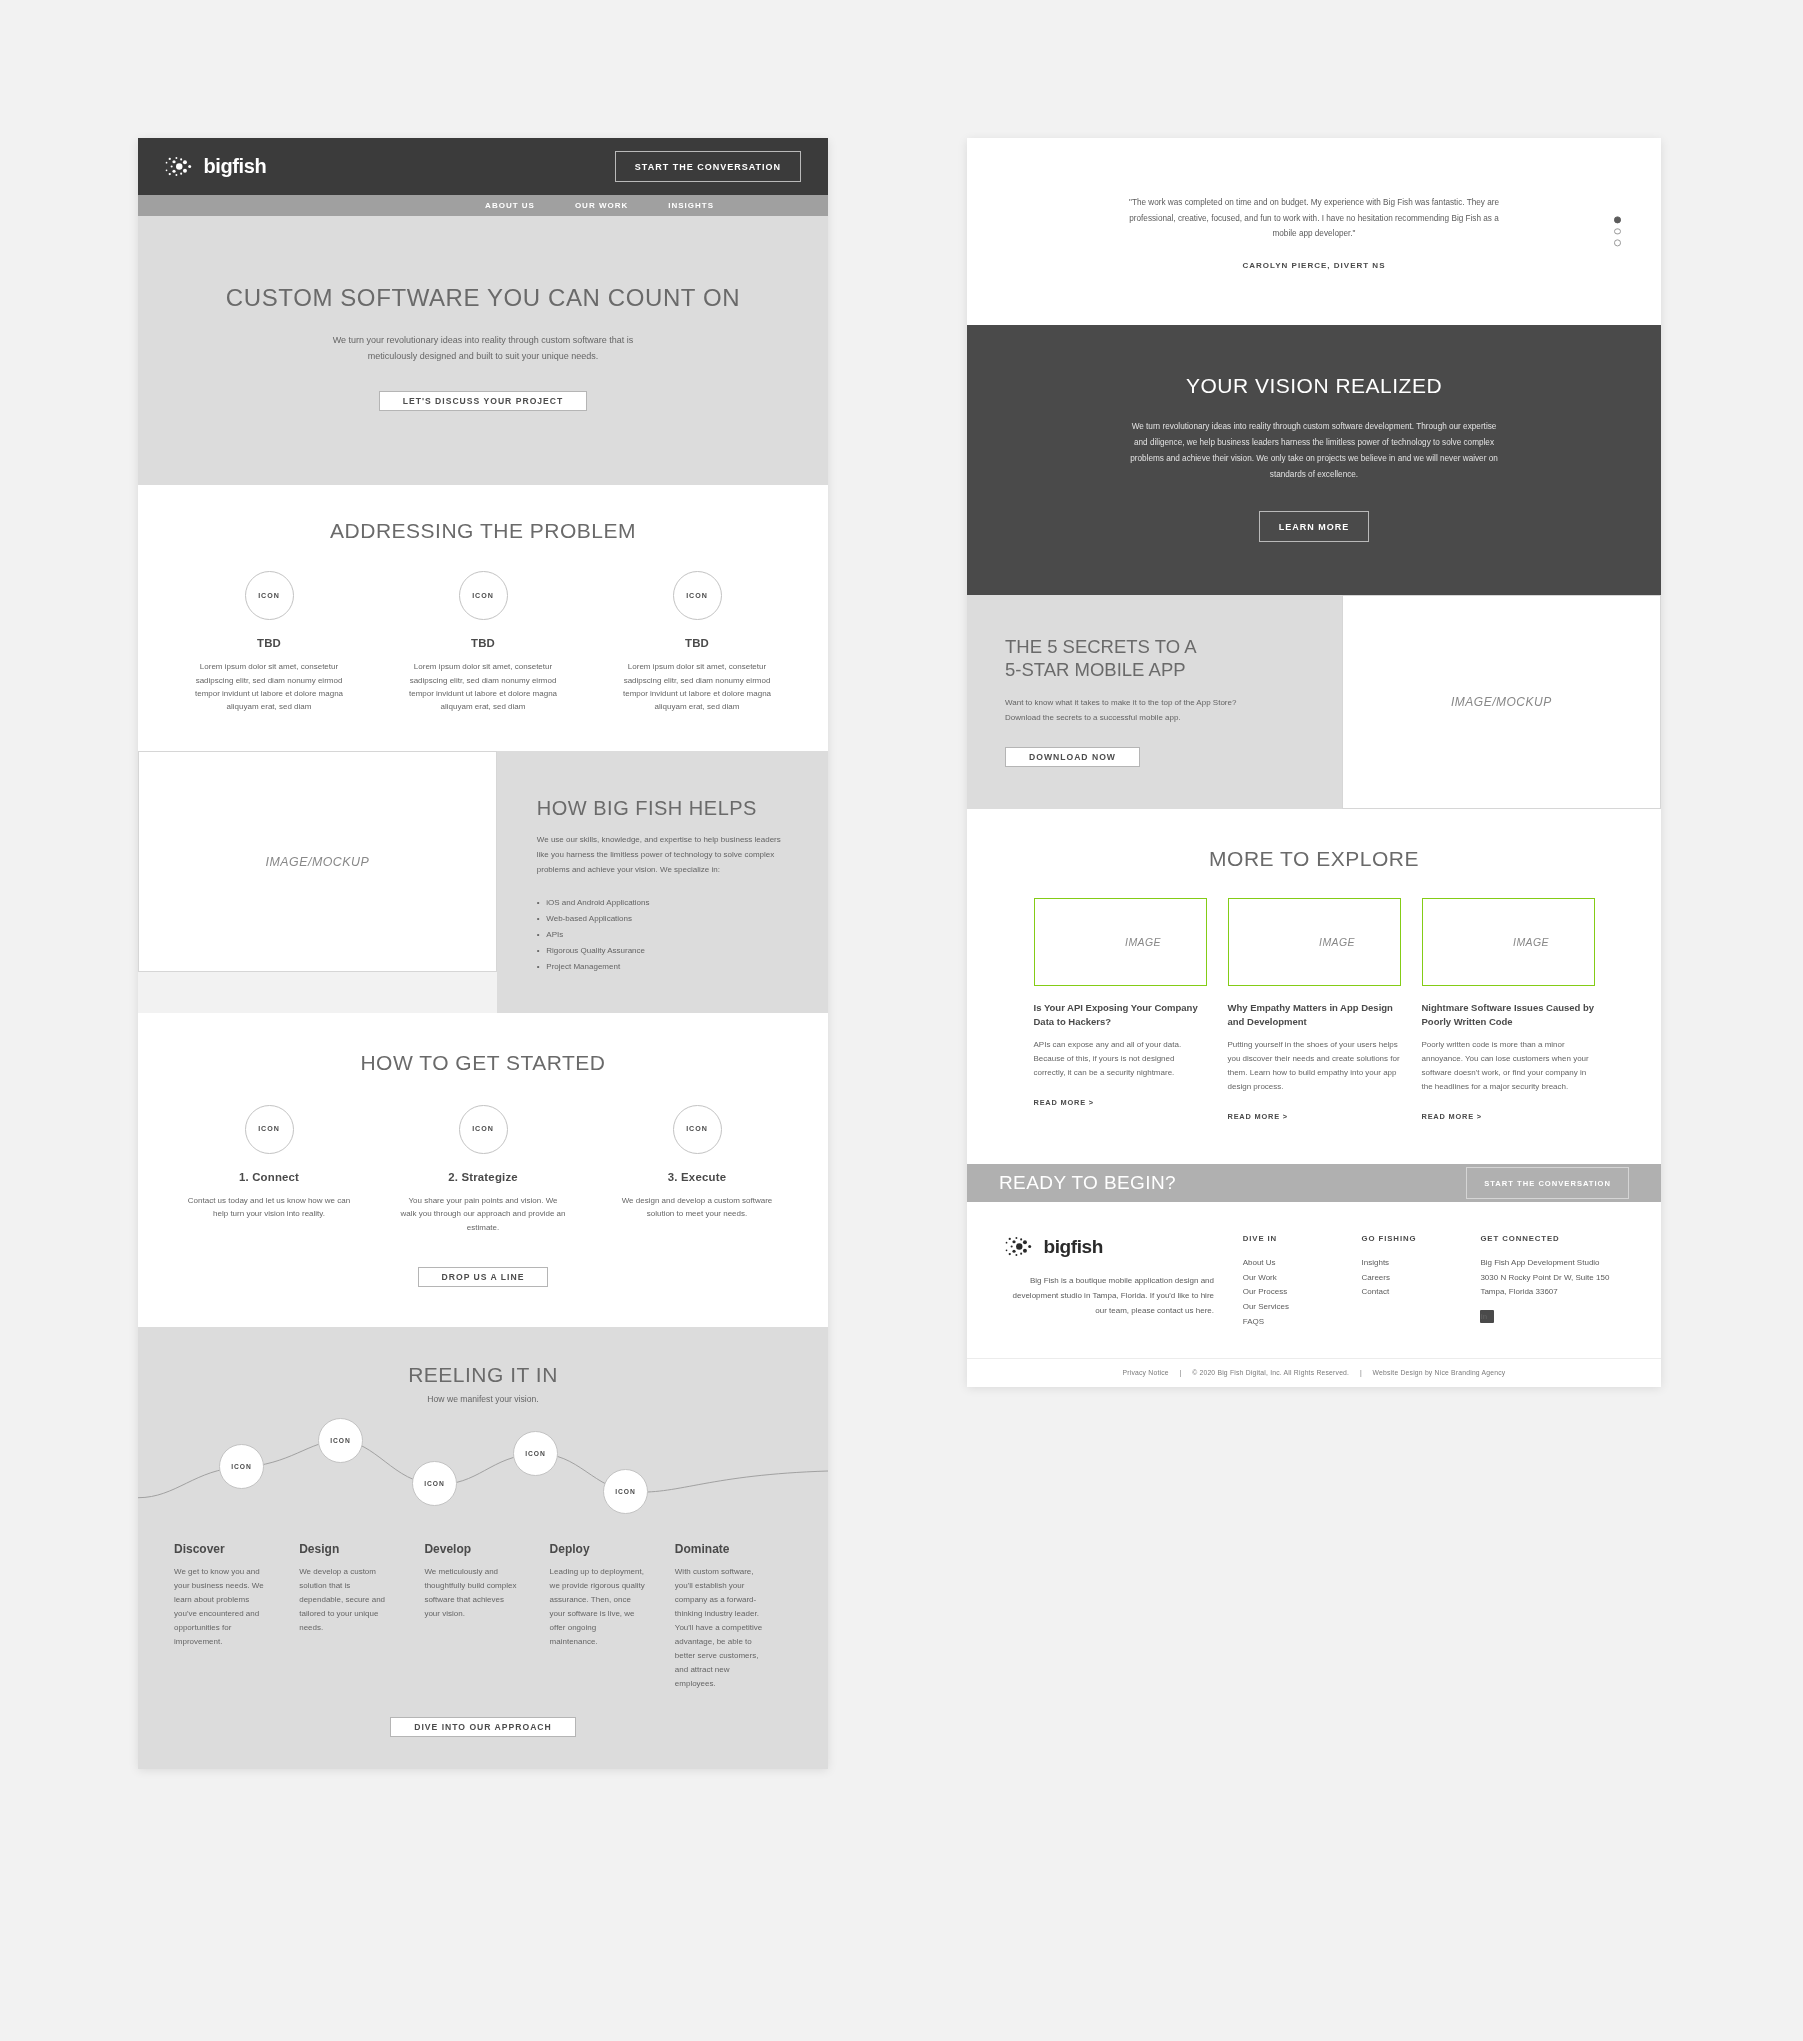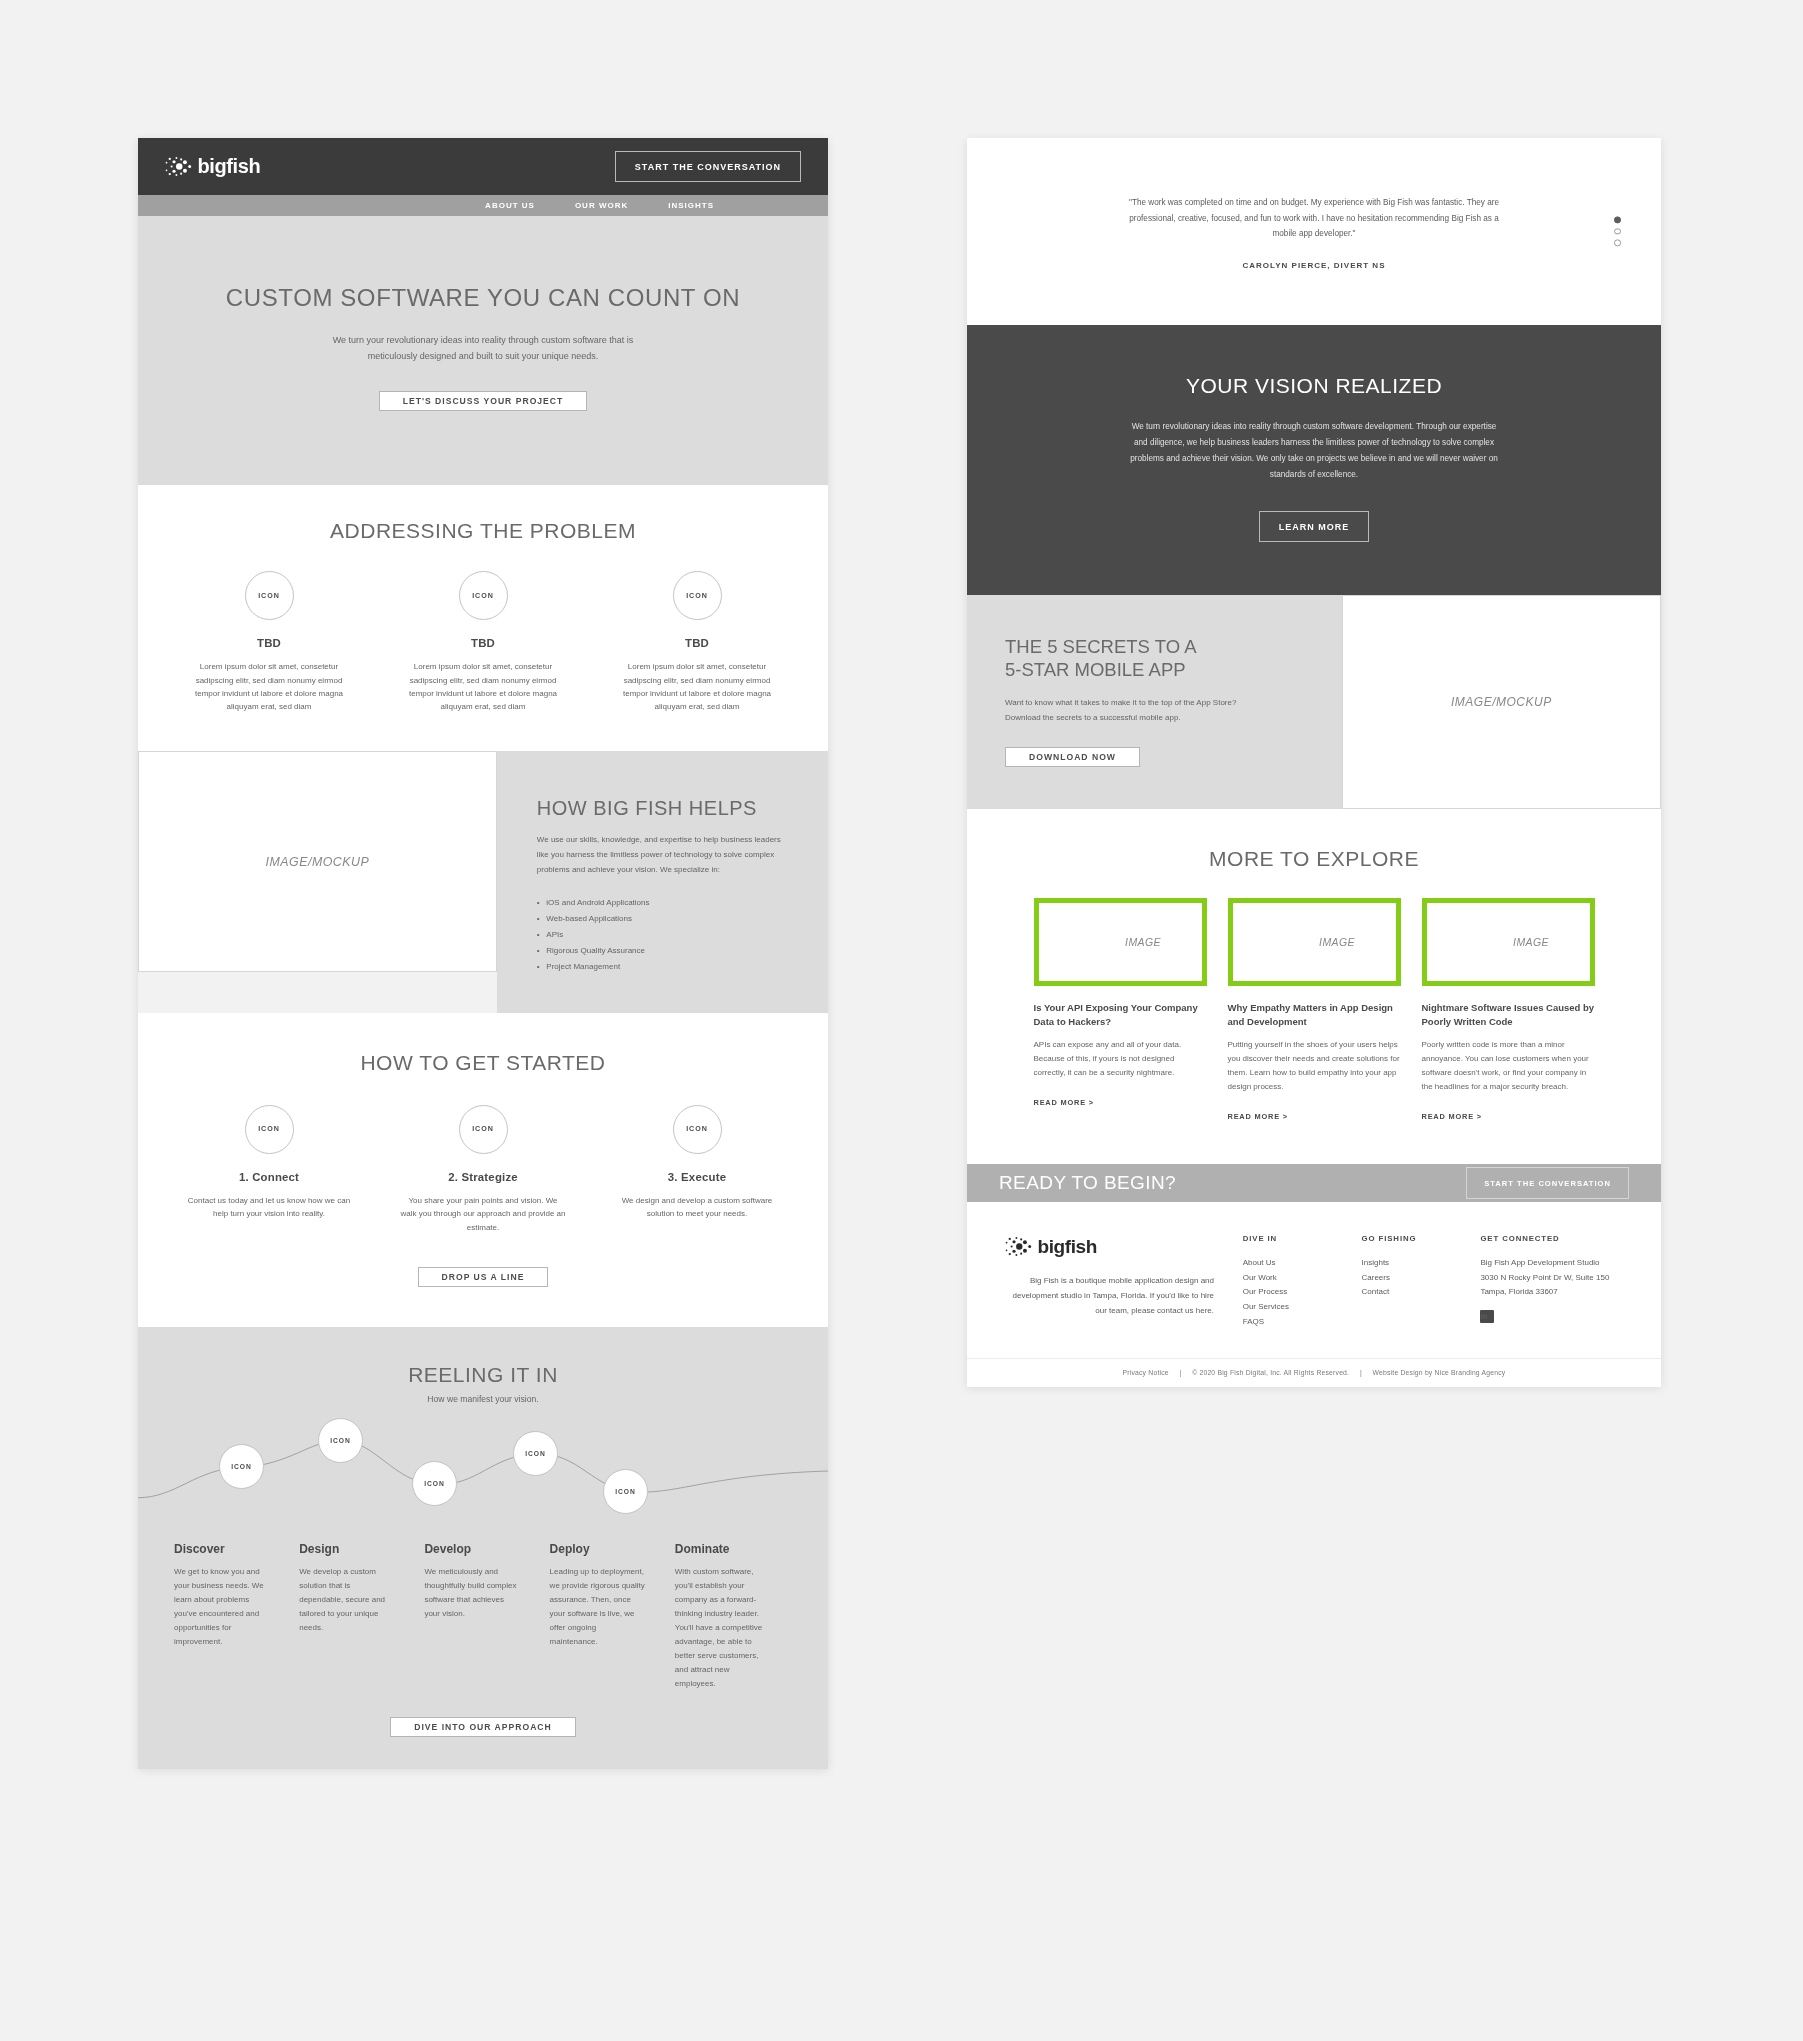--- a/index.html
+++ b/index.html
@@ -18,21 +18,21 @@
 
   .shadowed { box-shadow: 0 1.9px 9.5px rgba(0,0,0,0.10); }
 
   
   .site-header {
     background: #3b3b3b;
     height: 57px;
     display: flex; align-items: center; justify-content: space-between;
     padding: 0 27px;
   }
-  .logo-wrap { display: flex; align-items: center; gap: 4px; }
+  .logo-wrap { display: flex; align-items: center; gap: 10px; }
   .logo-mark { width: 28.5px; height: 25px; flex: none; }
   .logo-text {
     color: #ffffff; font-size: 20px; letter-spacing: -0.4px;
     font-weight: 600;
   }
   .btn-outline-light {
     border: 1px solid #b9b9b9; color: #fff; background: transparent;
     font-size: 9px; font-weight: 700; letter-spacing: 1px;
     padding: 9.5px 19px; white-space: nowrap; cursor: pointer;
   }
@@ -168,21 +168,21 @@
     width: 46%; background: #fff; border: 1px solid #d6d6d6;
     display: flex; align-items: center; justify-content: center;
     font-style: italic; font-size: 12px; letter-spacing: 0.5px; color: #888;
   }
 
   
   .explore { background: #fff; padding: 38px 0 42px; }
   .explore-cards { display: flex; justify-content: center; gap: 21px; margin-top: 27px; }
   .explore-card { width: 173px; }
   .thumb {
-    height: 88px; border: 5px solid #84cc16; background: #fff;
+    height: 88px; border: 1px solid #84cc16; background: #fff;
     display: flex; align-items: center; justify-content: center;
     font-style: italic; font-size: 10.5px; color: #888; letter-spacing: 0.4px;
     margin-bottom: 15px;
     padding-left: 46px;
   }
   .explore-card h3 {
     font-size: 9.5px; font-weight: 700; color: #4a4a4a; line-height: 1.45;
     margin-bottom: 9.5px;
   }
   .explore-card p { font-size: 8px; line-height: 1.75; color: #666; margin-bottom: 11.4px; }

